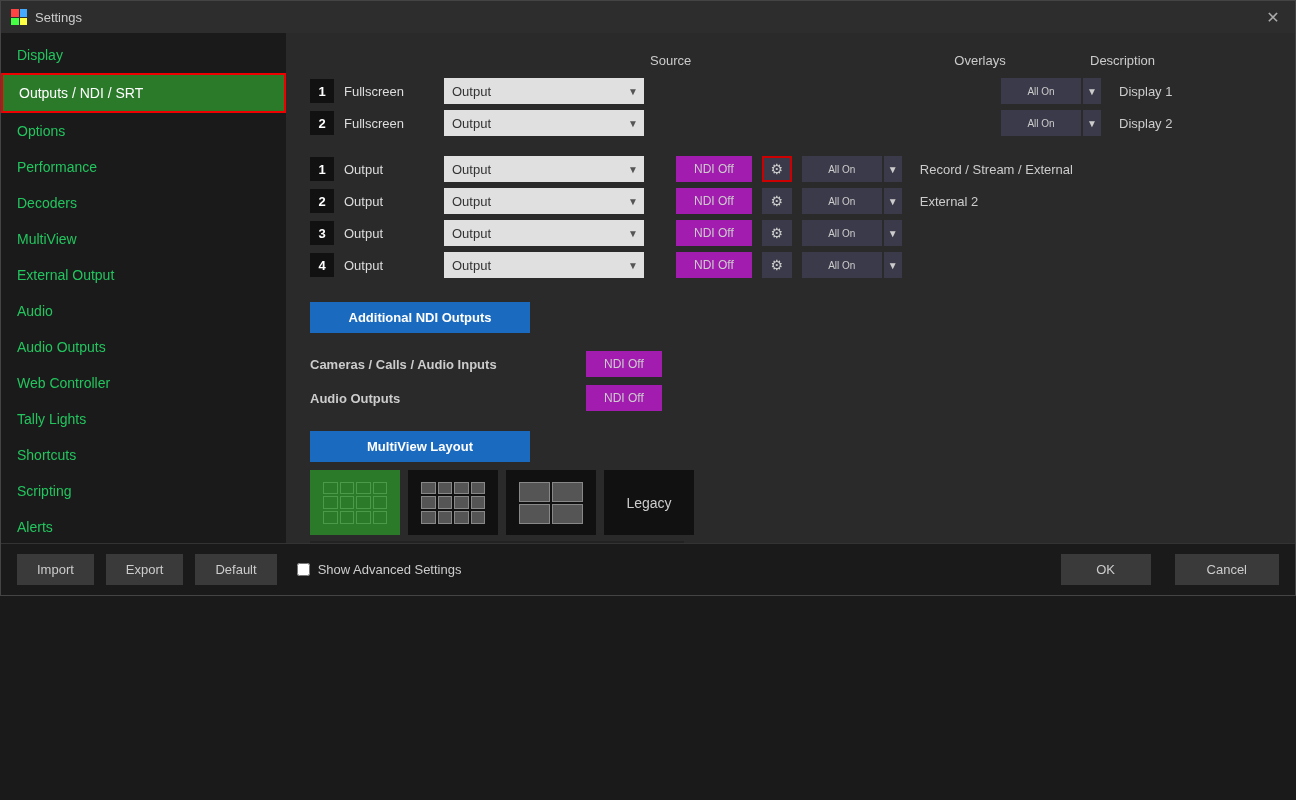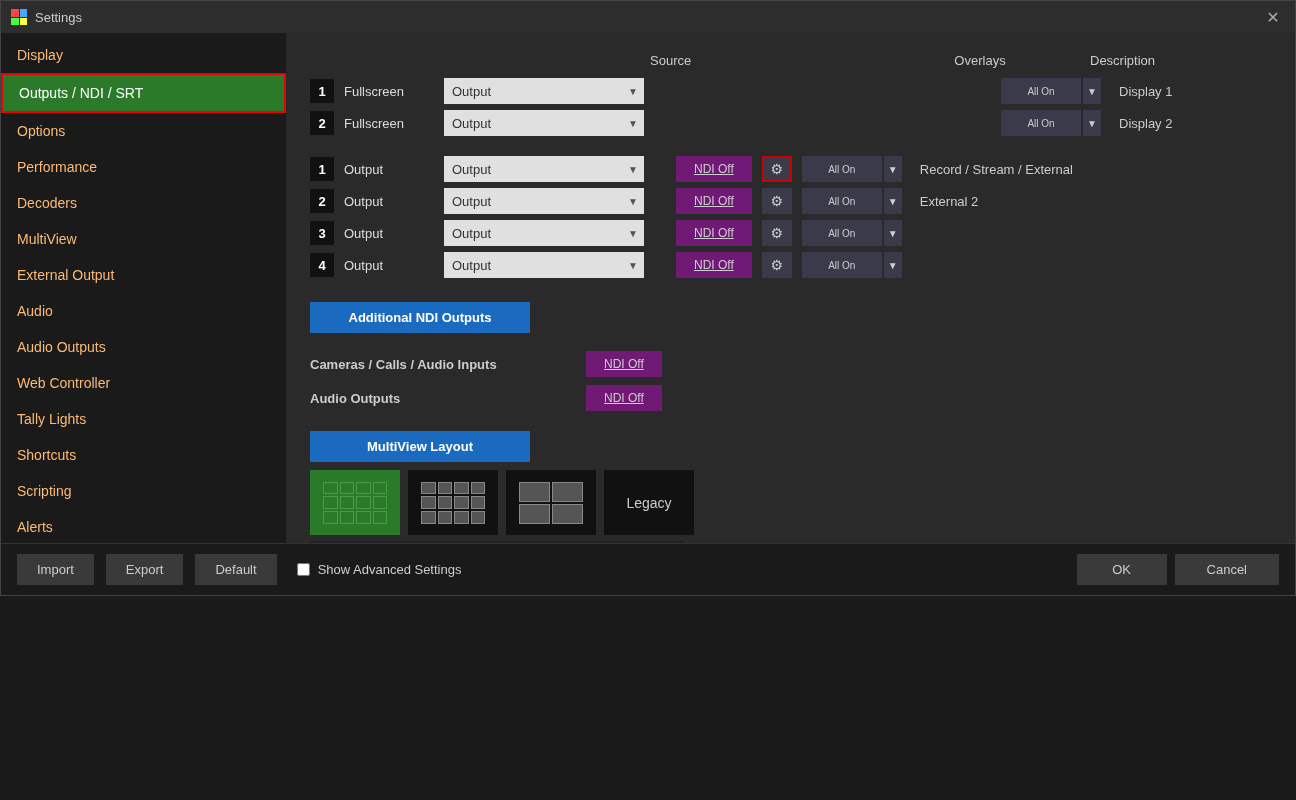--- a/index.html
+++ b/index.html
@@ -65,21 +65,21 @@
       width: 285px;
       background: #1a1a1a;
       flex-shrink: 0;
       display: flex;
       flex-direction: column;
       padding: 4px 0;
     }
     .sidebar-item {
       padding: 10px 16px;
       cursor: pointer;
-      color: #fdba74;
+      color: #22c55e;
       font-size: 14px;
     }
     .sidebar-item.active {
       background: #2a7a2a;
       color: #fff;
       border: 2px solid #e00;
     }
     .content-area {
       flex: 1;
       background: #2a2a2a;
@@ -126,31 +126,30 @@
     .dropdown-arrow {
       position: absolute;
       right: 6px;
       top: 50%;
       transform: translateY(-50%);
       pointer-events: none;
       color: #555;
       font-size: 10px;
     }
     .ndi-btn {
-      background: #701a75;
+      background: #a21caf;
       color: #ccc;
       border: none;
       padding: 4px 18px;
       font-size: 12px;
       cursor: pointer;
       height: 26px;
       white-space: nowrap;
       min-width: 65px;
       text-align: center;
-      text-decoration: underline;
     }
     .gear-btn {
       background: #3a3a4a;
       color: #ccc;
       border: none;
       width: 30px;
       height: 26px;
       cursor: pointer;
       display: flex;
       align-items: center;
@@ -307,21 +306,21 @@
       align-items: center;
       gap: 8px;
       color: #ccc;
       font-size: 13px;
       margin-left: 8px;
       flex: 1;
     }
     .show-advanced input { cursor: pointer; }
     .ok-cancel {
       display: flex;
-      gap: 8px;
+      gap: 24px;
       margin-left: auto;
     }
     .ok-btn {
       background: #3a3a3a;
       color: #ccc;
       border: none;
       padding: 8px 32px;
       font-size: 13px;
       cursor: pointer;
       min-width: 90px;

